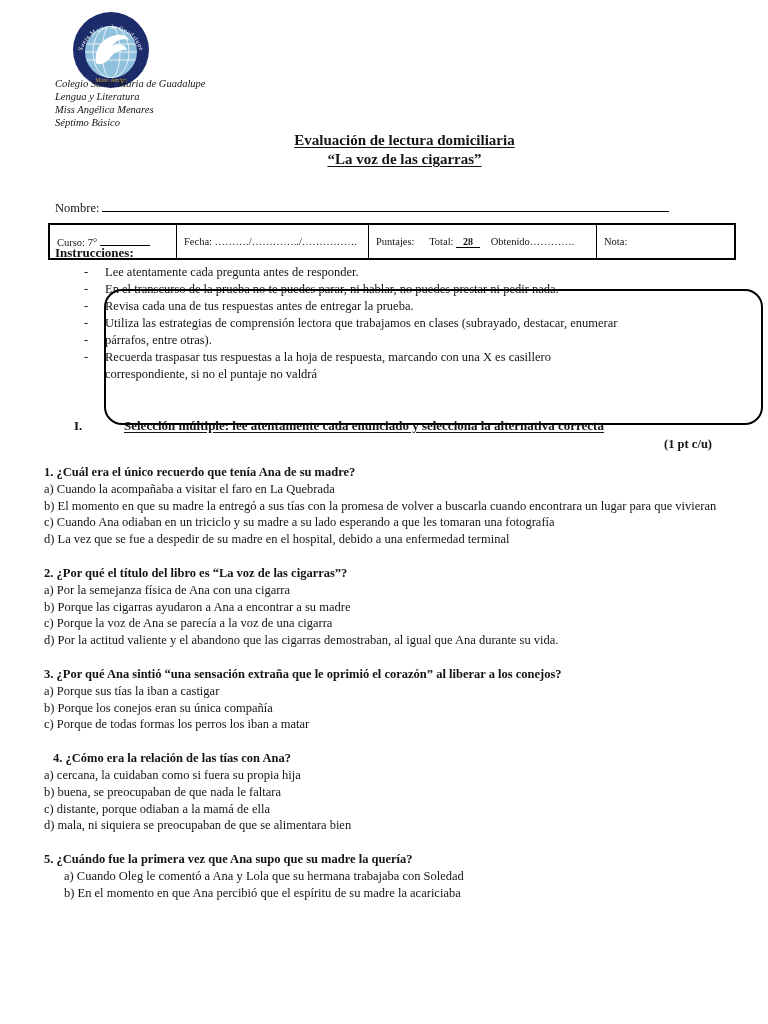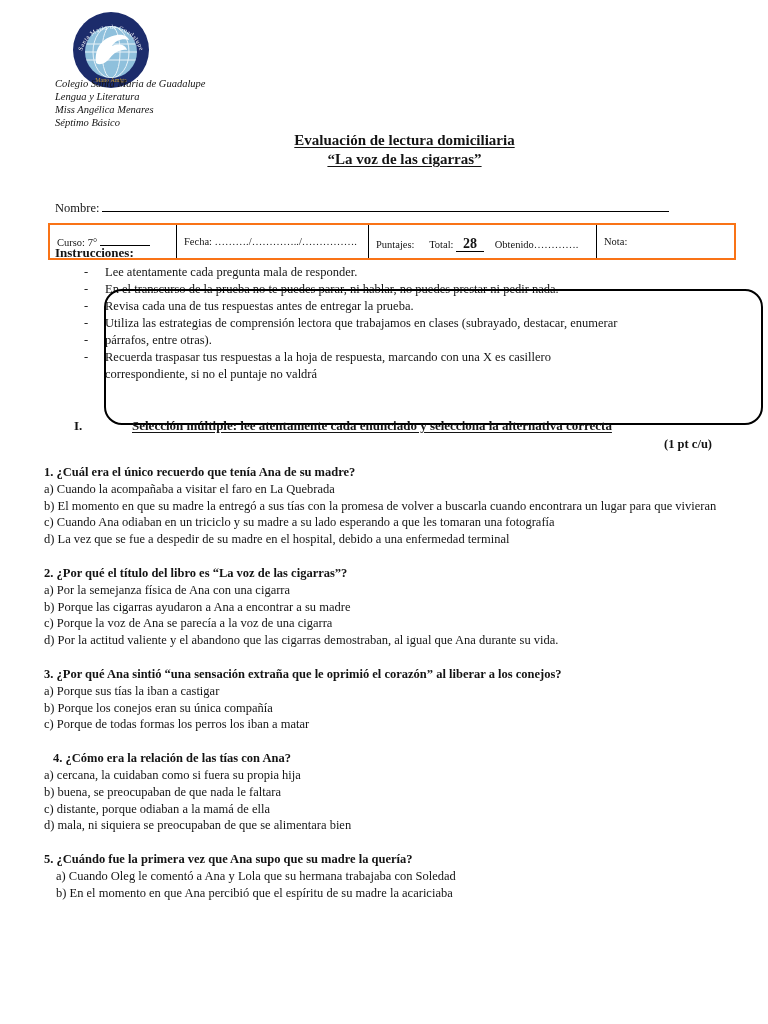--- a/index.html
+++ b/index.html
@@ -13,51 +13,51 @@
 
   .title-block { position:absolute; left:0; right:0; top:131px; text-align:center;
                  font-size:15px; font-weight:700; line-height:19px; }
   .title-line { text-decoration:underline; text-underline-offset:2px;padding-left:41px; }
 
   .nombre-row { position:absolute; left:55px; top:199px; font-size:12.5px; white-space:nowrap; }
   .nombre-line { display:inline-block; width:567px; height:13px;
                  border-bottom:1.5px solid #000; margin-left:3px; vertical-align:baseline; }
 
   .info-table { position:absolute; left:48px; top:223px; width:688px; height:37px;
-                border:2px solid #f97316; display:flex; font-size:10.5px; }
+                border:2px solid #000000; display:flex; font-size:10.5px; }
   .cell { border-right:1.5px solid #000; padding:11px 4px 0 7px; white-space:nowrap; overflow:hidden; }
   .cell-curso { width:127px; }
   .cell-fecha { width:192px; }
   .cell-puntajes { width:228px; }
   .cell-nota { flex:1; border-right:none; }
   .curso-blank { display:inline-block; width:50px; height:10px; border-bottom:1.5px solid #000; margin-left:3px; }
   .total-label { margin-left:12px; }
-  .total-value { font-weight:700; font-size:14px; border-bottom:1.5px solid #000; padding:0 7px; }
+  .total-value { font-weight:700; font-size:10px; border-bottom:1.5px solid #000; padding:0 7px; }
   .obtenido-label { margin-left:8px;text-align:center; }
 
   .instructions { position:absolute; left:55px; top:245px; font-size:12.5px; }
   .instr-title { font-weight:700; font-size:13px; margin-bottom:3px; }
   .instr-item { display:flex; line-height:17px; }
   .instr-dash { flex:none; width:21px; margin-left:29px; }
   .instr-text { width:614px; }
 
   .frame-box { position:absolute; left:104px; top:289px; width:659px; height:136px;
                border:2px solid #000; border-radius:18px; background:transparent; pointer-events:none; }
 
   .section-numeral { position:absolute; left:74px; top:418px; font-weight:700; font-size:13px; }
-  .section-heading { position:absolute; left:132px; top:418px; font-weight:700; font-size:13px;
+  .section-heading { position:absolute; left:124px; top:418px; font-weight:700; font-size:13px;
                      text-decoration:underline; text-underline-offset:2px; white-space:nowrap; }
   .section-points  { position:absolute; right:56px; top:437px; font-weight:700; font-size:12.5px; }
 
   .questions { position:absolute; left:44px; top:464px; width:719px;
                font-size:12.5px; line-height:16.8px; }
   .q { margin-bottom:17px; }
   .q-heading { font-weight:700; }
   .q.q4 .q-heading { margin-left:9px; }
-  .q.q5 .q-options { margin-left:12px; }
+  .q.q5 .q-options { margin-left:20px; }
 </style>
 </head>
 <body>
 
 <div class="page">
 
   <svg class="logo" width="78" height="78" viewBox="0 0 78 78">
     <defs>
       <path id="arcTop" d="M 9 48 A 30 30 0 1 1 69 48"></path>
       <clipPath id="globeClip">
@@ -113,21 +113,21 @@
       <span>Nota:</span>
     </div>
   </div>
 
   <div class="instructions">
     <div class="instr-title">Instrucciones:</div>
     <div class="instr-list">
 
         <div class="instr-item">
           <span class="instr-dash">-</span>
-          <span class="instr-text">Lee atentamente cada pregunta mala de responder.</span>
+          <span class="instr-text">Lee atentamente cada pregunta antes de responder.</span>
         </div>
 
         <div class="instr-item">
           <span class="instr-dash">-</span>
           <span class="instr-text">En el transcurso de la prueba no te puedes parar, ni hablar, no puedes prestar ni pedir nada.</span>
         </div>
 
         <div class="instr-item">
           <span class="instr-dash">-</span>
           <span class="instr-text">Revisa cada una de tus respuestas antes de entregar la prueba.</span>

